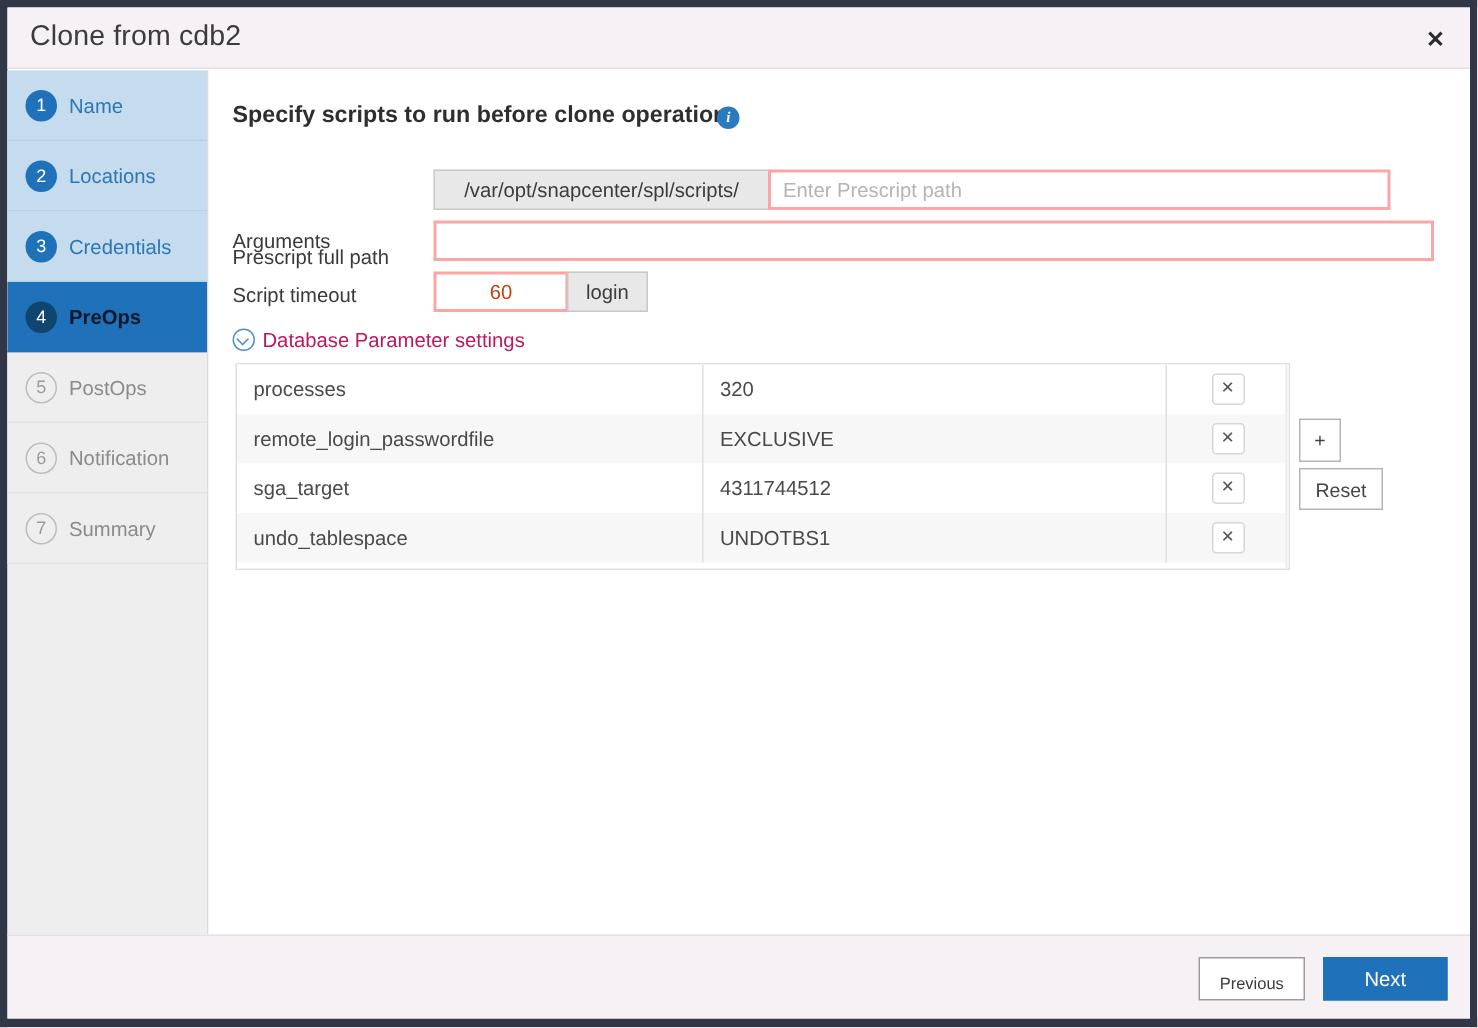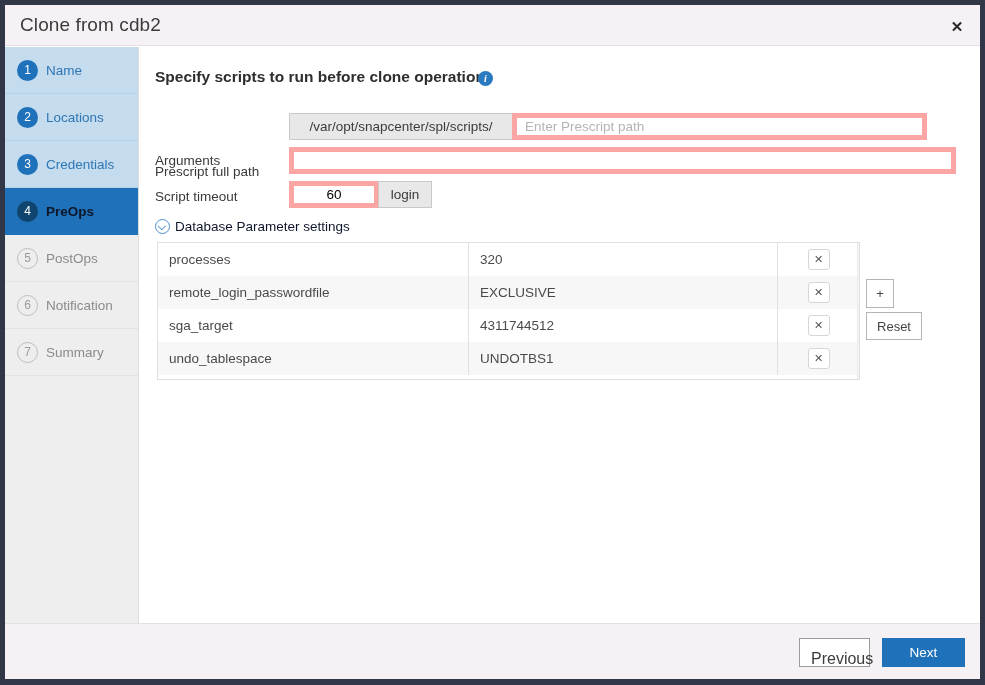--- a/index.html
+++ b/index.html
@@ -140,25 +140,25 @@
     font-size: 13.5px;
     color: #3a3a3a;
   }
   .lbl-prescript { left: 16px; top: 73px; margin-top: 44px; }
   .lbl-arguments { left: 16px; top: 106px; }
   .lbl-timeout   { left: 16px; top: 142px; }
 
   .input-box {
     position: absolute;
     box-sizing: border-box;
-    border: 5px solid #fca5a5;
-    background: #ffffff;
-    font-family: "Liberation Sans", sans-serif;
-    font-size: 13.5px;
-    color: #000000;
+    border: 2px solid #fca5a5;
+    background: #ffffff;
+    font-family: "Liberation Sans", sans-serif;
+    font-size: 13.5px;
+    color: #c2410c;
     padding: 0 8px;
     outline: none;
   }
   .input-box::placeholder { color: #b4b4b4; }
 
   .addon {
     position: absolute;
     box-sizing: border-box;
     background: #e8e8e8;
     border: 1px solid #c9c9c9;
@@ -195,21 +195,21 @@
     content: "";
     position: absolute;
     left: 3.2px; top: 3.4px;
     width: 4.5px; height: 4.5px;
     border-right: 1.3px solid #4e90cd;
     border-bottom: 1.3px solid #4e90cd;
     transform: rotate(45deg);
   }
   .db-settings-label {
     font-size: 13.5px;
-    color: #0f172a;
+    color: #be185d;
   }
 
   
   .param-table {
     position: absolute;
     left: 18px; top: 195px;
     width: 703px; height: 138px;
     box-sizing: border-box;
     border: 1px solid #e0e0e0;
     background: #ffffff;
@@ -325,21 +325,21 @@
     box-sizing: border-box;
   }
   .btn-previous {
     position: absolute;
     right: 110px; top: 14px;
     width: 71px; height: 29px;
     box-sizing: border-box;
     background: #ffffff;
     border: 1px solid #9b9b9b;
     color: #3c3c3c;
-    font-size: 16px;
+    font-size: 11px;
     font-family: "Liberation Sans", sans-serif;
     cursor: pointer;
     padding: 11px;
   }
   .btn-next {
     position: absolute;
     right: 15px; top: 14px;
     width: 83px; height: 29px;
     box-sizing: border-box;
     background: #1f72b9;

